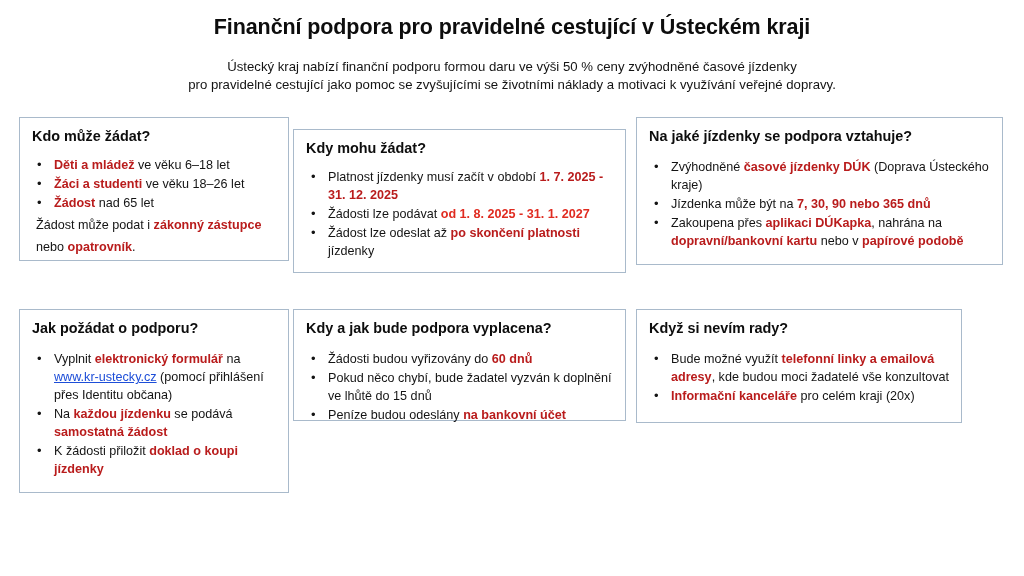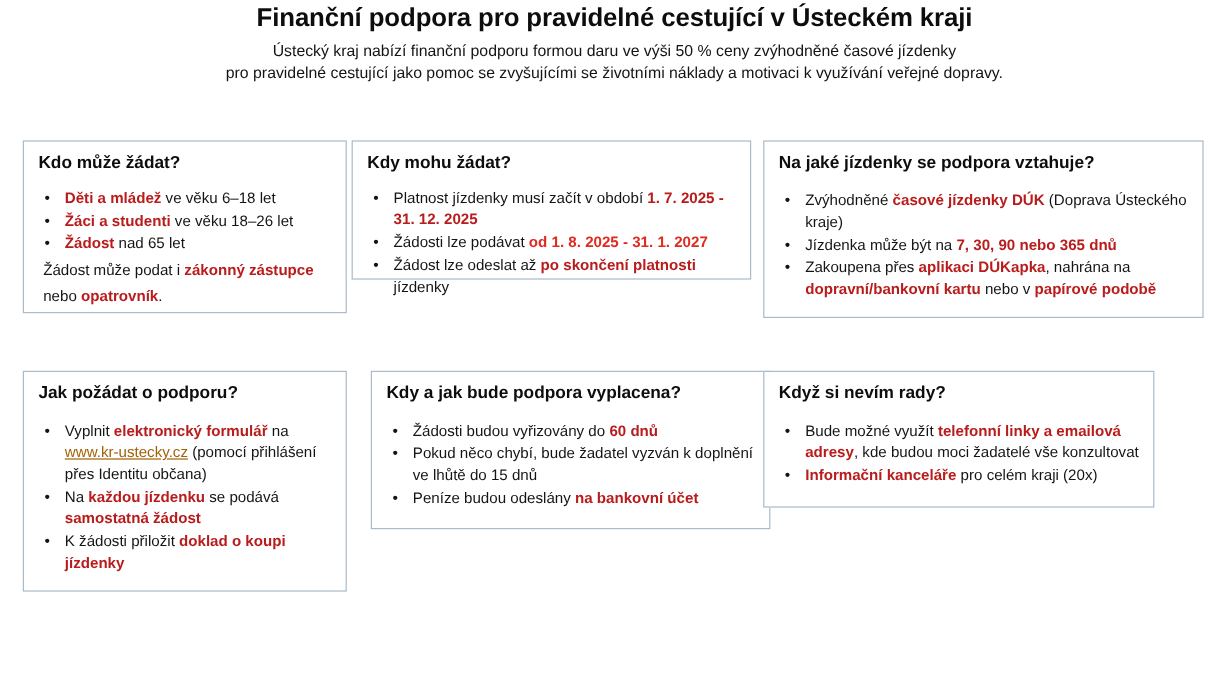--- a/index.html
+++ b/index.html
@@ -24,21 +24,21 @@
     left: 0;
     top: 0;
     width: 1024px;
     text-align: center;
   }
   .title {
     font-size: 21.5px;
     font-weight: bold;
     letter-spacing: -0.1px;
     color: #0d0d0d;
-    margin: 0;
+    margin: 12px;
     padding-top: 3px;
     line-height: 1.15;
   }
   .subtitle {
     font-size: 13.2px;
     line-height: 1.42;
     color: #141414;
     margin: 0;
     padding-top: 6px;
   }
@@ -87,31 +87,31 @@
     color: #141414;
   }
   .plain-line {
     padding-left: 0;
     margin: 4px;
   }
 
   b, strong { font-weight: bold; color: #b91c1c; }
   .red { color: #e02b20; font-weight: bold; }
   .link {
-    color: #a16207;
+    color: #1d4ed8;
     text-decoration: underline;
     cursor: pointer;
   }
 
   
   #card-1 { left: 19px;  top: 117px; width: 270px; height: 144px; }
-  #card-2 { left: 293px; top: 117px; width: 333px; height: 116px; }
+  #card-2 { left: 293px; top: 129px; width: 333px; height: 144px; }
   #card-3 { left: 636px; top: 117px; width: 367px; height: 148px; }
   #card-4 { left: 19px;  top: 309px; width: 270px; height: 184px; }
-  #card-5 { left: 293px; top: 309px; width: 333px; height: 132px; margin-left: 16px; }
+  #card-5 { left: 293px; top: 309px; width: 333px; height: 112px; }
   #card-6 { left: 636px; top: 309px; width: 326px; height: 114px; }
 
   #card-1 .card-body { padding-top: 6px; }
   #card-2 .card-body { padding-top: 6px; }
   #card-3 .card-body { padding-top: 8px; }
   #card-4 .card-body { padding-top: 8px; }
   #card-5 .card-body { padding-top: 8px; }
   #card-6 .card-body { padding-top: 8px; }
 </style>
 </head>

